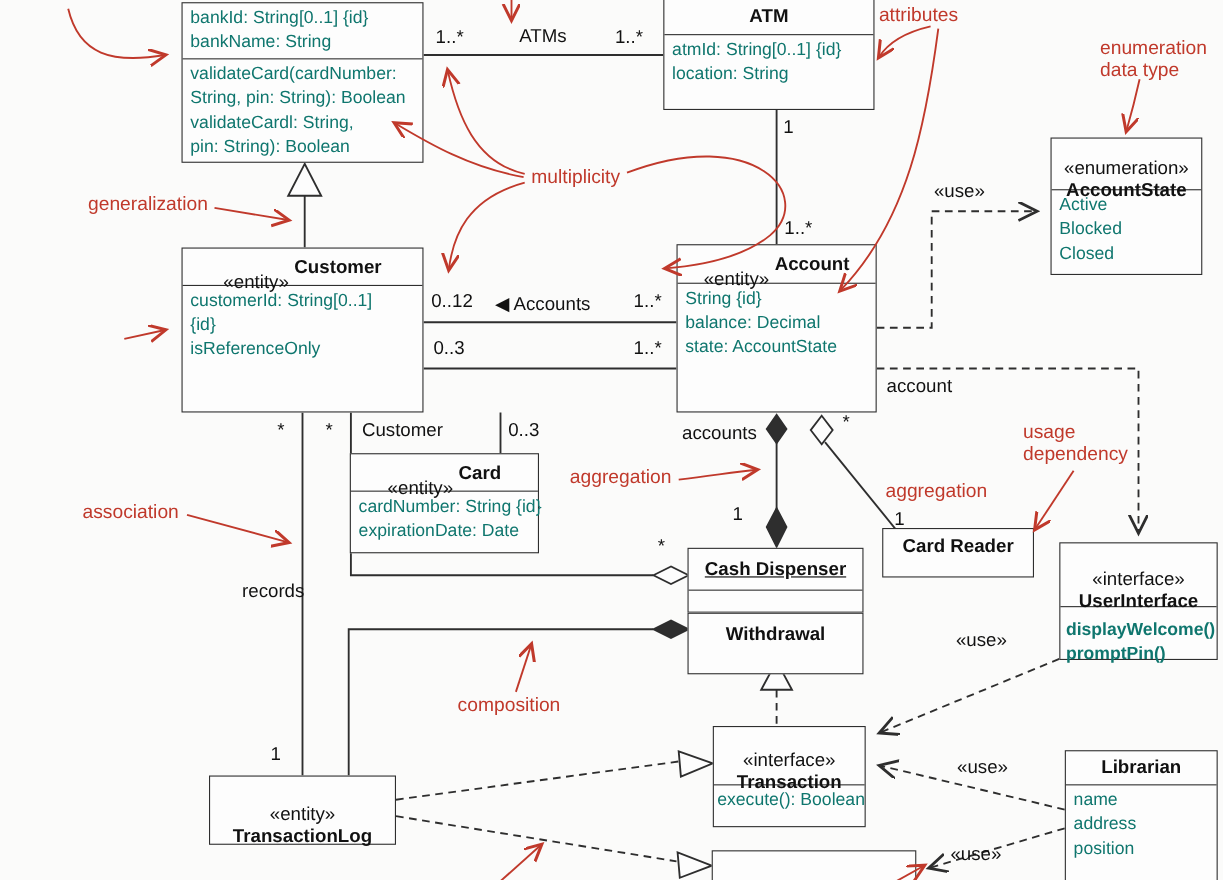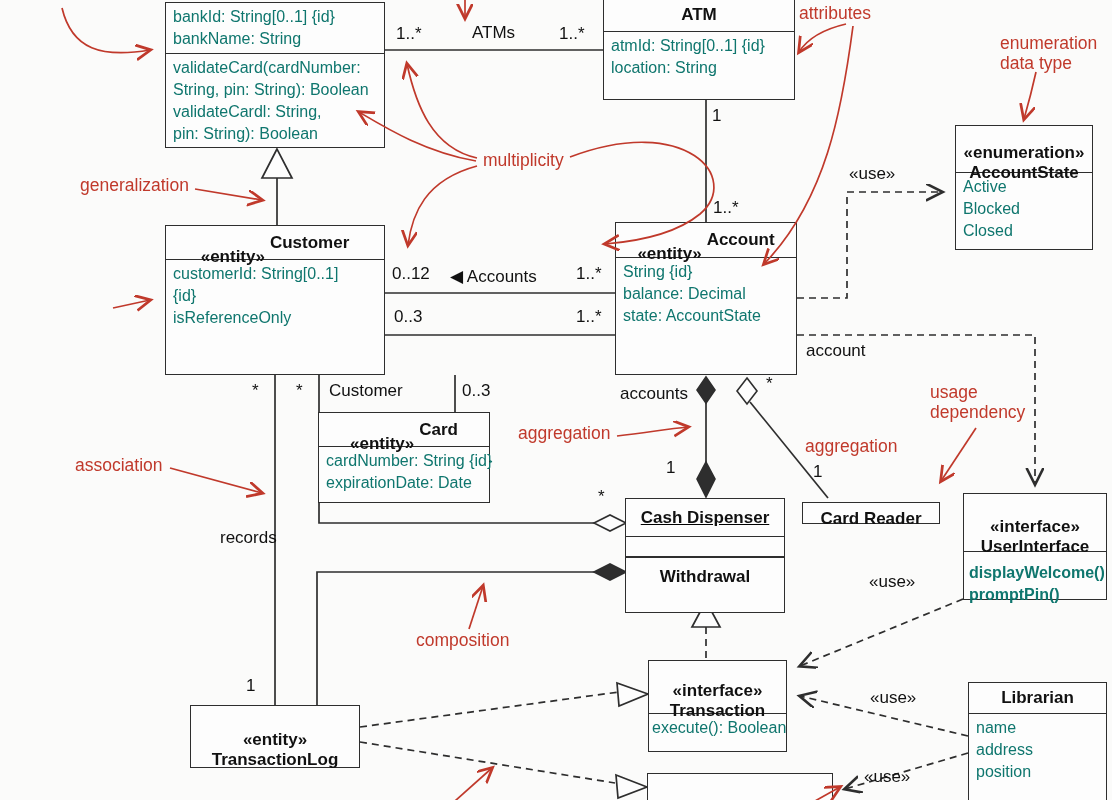--- a/index.html
+++ b/index.html
@@ -6,21 +6,21 @@
   body{width:1112px;height:800px;overflow:hidden;position:relative;
        background:#fbfbfa;font-family:"Liberation Sans",sans-serif;}
   #stage{position:absolute;left:0;top:0;width:1112px;height:800px;overflow:hidden;}
   svg.layer{position:absolute;left:0;top:0;}
   .uml-box{position:absolute;border:1.6px solid #2e2e2e;background:#fdfdfd;box-sizing:border-box;}
   .comp{box-sizing:border-box;padding:3px 7px;font-size:16px;line-height:22px;color:#0f766e;
         white-space:nowrap;overflow:visible;}
   .comp.div{border-top:1.6px solid #2e2e2e;}
   .hdr{display:flex;flex-direction:column;align-items:center;justify-content:center;
        font-size:17px;color:#111;box-sizing:border-box;}
-  .hdr .stereo{font-weight:bold;margin-top:28px;}
+  .hdr .stereo{font-weight:normal;margin-top:28px;}
   .hdr .cname{font-weight:bold;}
   .inlinehdr span{display:inline;}
   .lbl{position:absolute;font-size:17px;color:#111;white-space:nowrap;}
   .red{position:absolute;font-size:17.5px;color:#c0392b;white-space:nowrap;line-height:20px;}
   .z1{z-index:1}.z2{z-index:2}.z3{z-index:3}
 </style>
 </head>
 <body>
 
 <div id="stage">
@@ -165,21 +165,21 @@
     </div>
     <div class="comp div" style="height:22px;"></div>
   </div>
 
   <div class="uml-box z2" style="left:625px;top:557px;width:160px;height:56px;">
     <div class="hdr" style="height:38px;">
       <span class="cname">Withdrawal</span>
     </div>
   </div>
 
-  <div class="uml-box z2" style="left:802px;top:502px;width:138px;height:22px;">
+  <div class="uml-box z2" style="left:802px;top:480px;width:138px;height:45px;">
     <div class="hdr" style="height:32px;">
       <span class="cname">Card Reader</span>
     </div>
   </div>
 
   <div class="uml-box z2" style="left:963px;top:493px;width:144px;height:107px;">
     <div class="hdr" style="height:57px;">
       <span class="stereo">«interface»</span>
       <span class="cname">UserInterface</span>
     </div>

